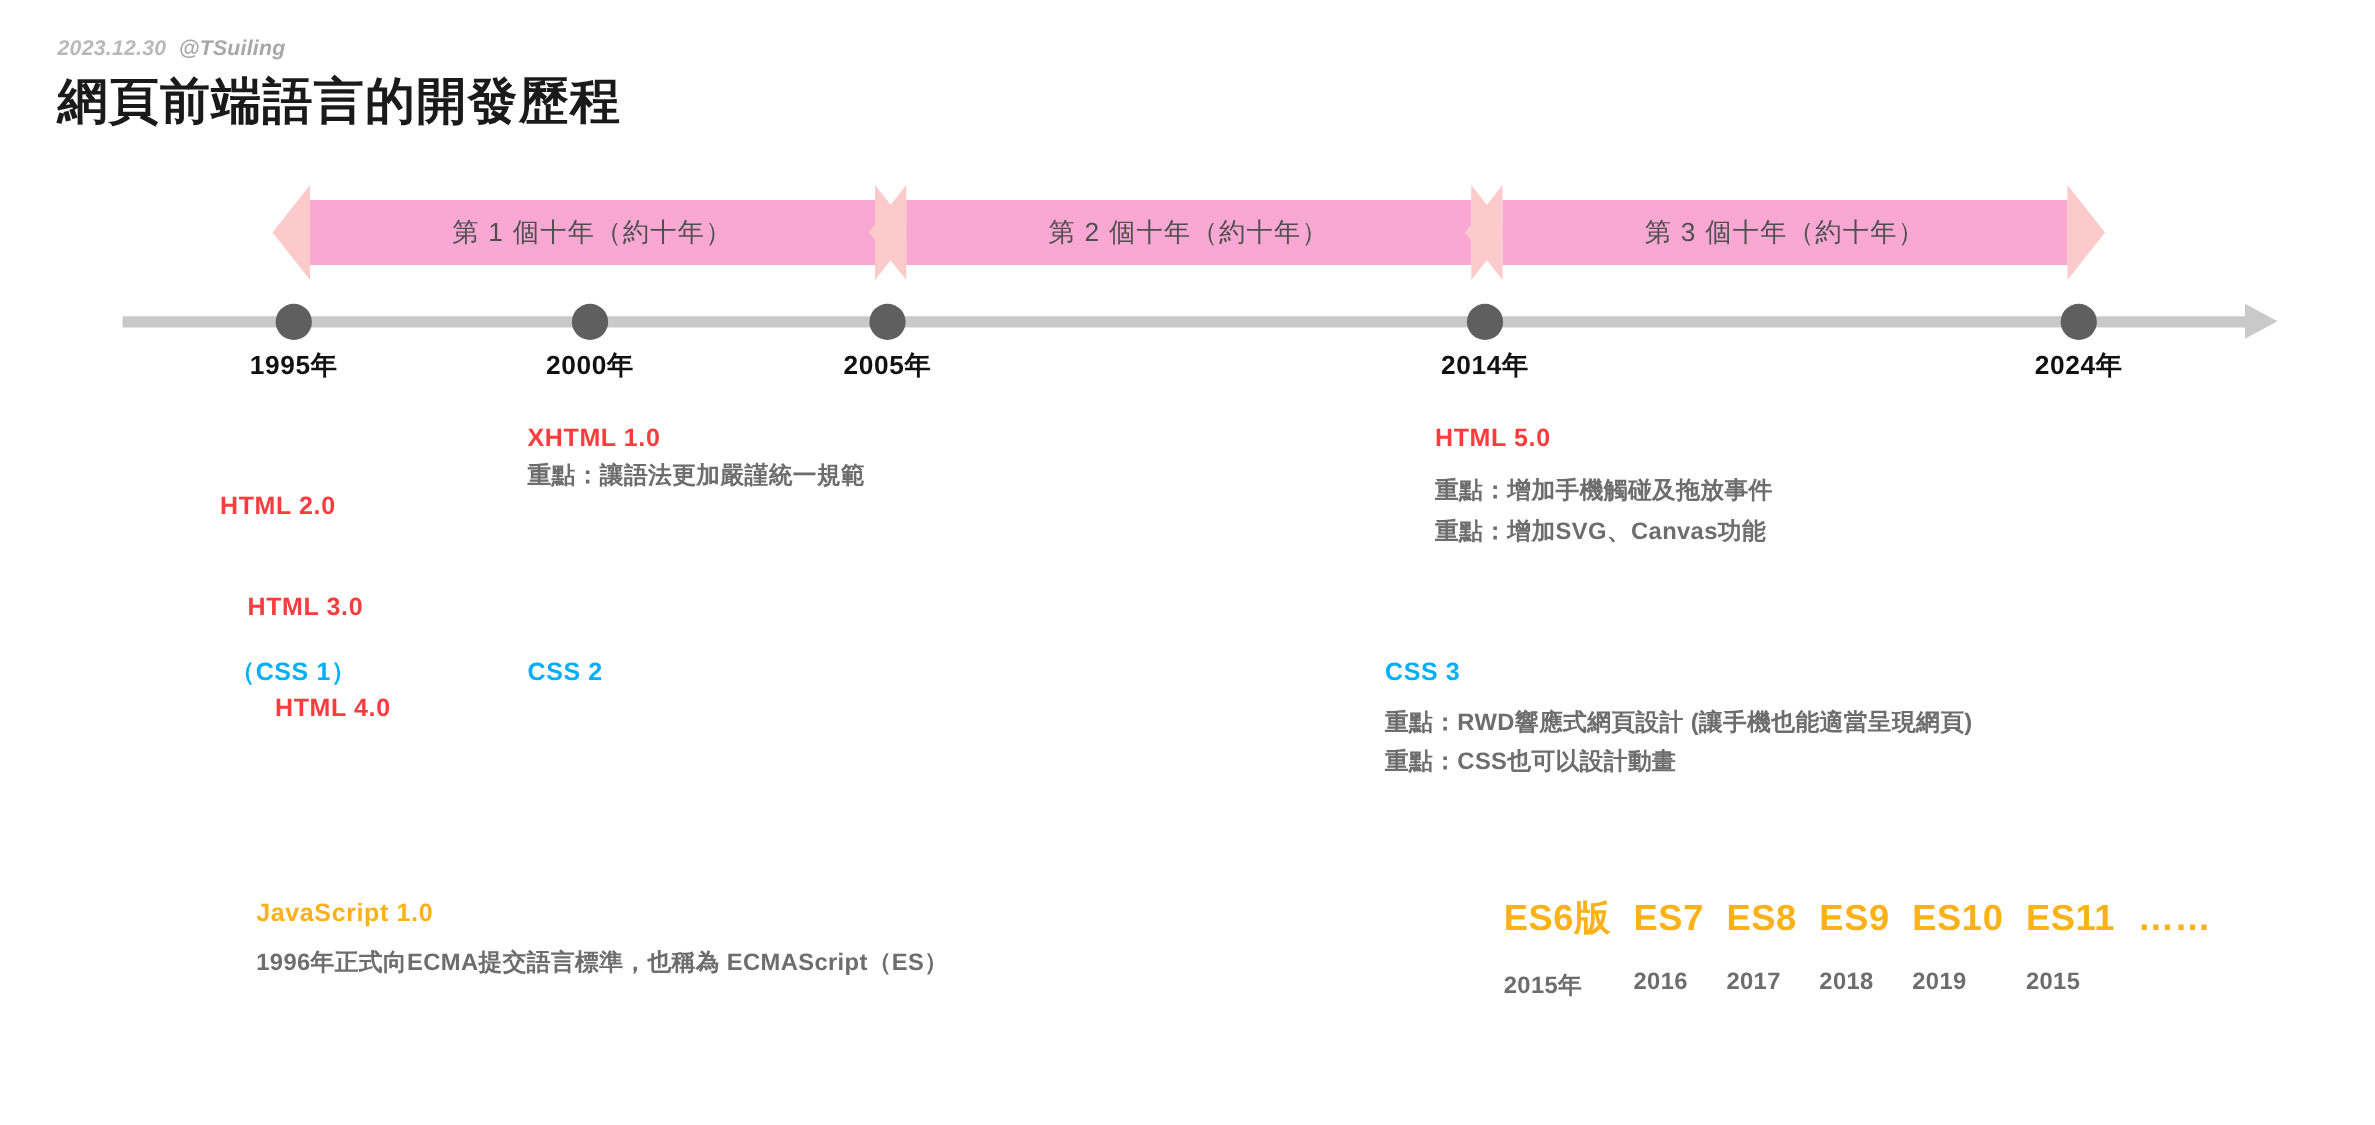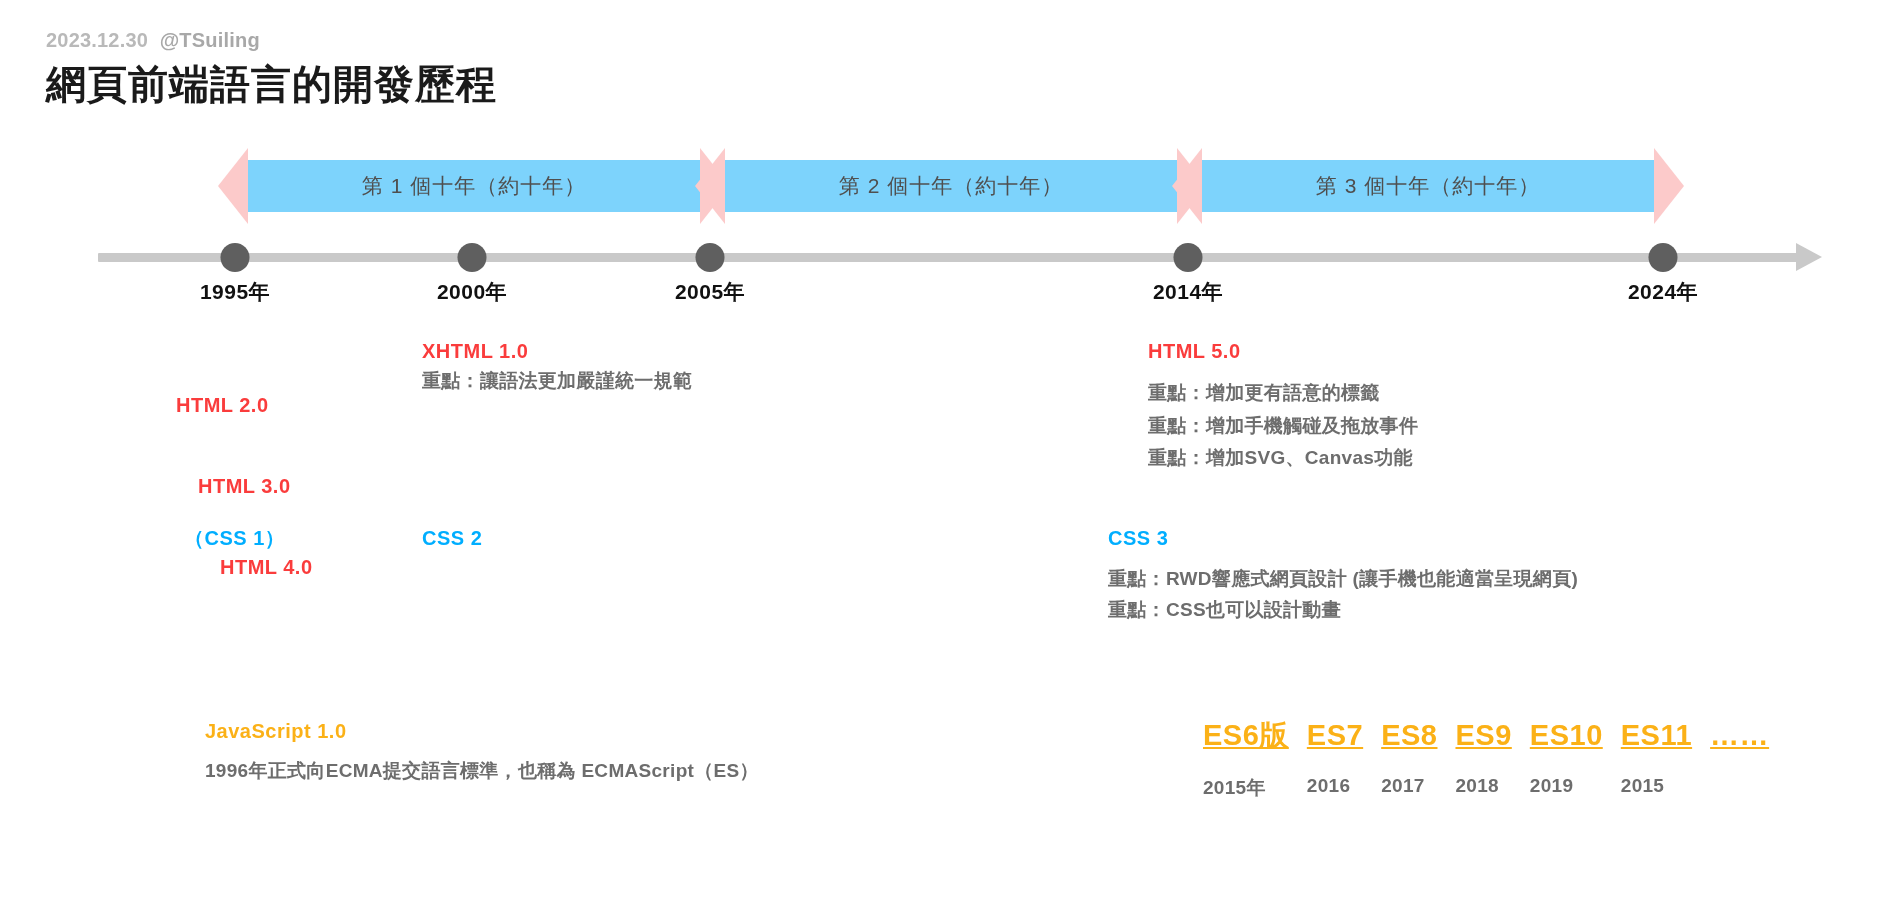--- a/index.html
+++ b/index.html
@@ -13,44 +13,45 @@
     height: 900px;
     position: relative;
     overflow: hidden;
     font-family: "Liberation Sans", "DejaVu Sans", sans-serif;
     -webkit-font-smoothing: antialiased;
   }
 
   
   #header { position: absolute; left: 46px; top: 30px; }
   #meta {
-    font-size: 20px;
+    font-size: 17px;
     font-weight: bold;
     color: #b9b9b9;
     letter-spacing: .2px;
     line-height: 1;
     white-space: pre;
+    font-style: italic;
   }
   #meta .handle { color: #a8a8a8; }
   #page-title {
     margin-top: 12px;
     font-size: 40px;
     font-weight: bold;
     color: #1a1a1a;
     letter-spacing: 1px;
     line-height: 1.1;
     white-space: pre;
   }
 
   
   .decade-arrow {
     position: absolute;
     top: 160px;
     height: 52px;
-    background: #7dd3fc;
+    background: #f9a8d4;
     display: flex;
     align-items: center;
     justify-content: center;
   }
   .decade-arrow .arrow-label {
     font-size: 21px;
     font-weight: 500;
     color: #4f4f4f;
     letter-spacing: 1px;
     white-space: pre;
@@ -138,21 +139,20 @@
   
   #es-grid { display: flex; align-items: flex-start; }
   #es-grid .es-col { margin-right: 18px; }
   #es-grid .es-name {
     font-size: 29px;
     font-weight: bold;
     color: #fbb117;
     letter-spacing: .5px;
     white-space: pre;
     line-height: 1.2;
-    text-decoration: underline;
   }
   #es-grid .es-year {
     margin-top: 22px;
     font-size: 19px;
     font-weight: bold;
     color: #6d6d6d;
     letter-spacing: .3px;
     white-space: pre;
   }
 </style>
@@ -215,21 +215,20 @@
 </div>
 
 <div class="block" style="left:422px; top:338px;">
   <div class="lang-title html">XHTML 1.0</div>
   <div class="note" style="">重點：讓語法更加嚴謹統一規範</div>
 </div>
 
 <div class="block" style="left:1148px; top:338px;">
   <div class="lang-title html">HTML 5.0</div>
   <div style="margin-top:12px;">
-    <div class="note">重點：增加更有語意的標籤</div>
     <div class="note">重點：增加手機觸碰及拖放事件</div>
     <div class="note">重點：增加SVG、Canvas功能</div>
   </div>
 </div>
 
 <div class="block" style="left:184px; top:525px;">
   <div class="lang-title css">（CSS 1）</div>
 </div>
 
 <div class="block" style="left:422px; top:525px;">

